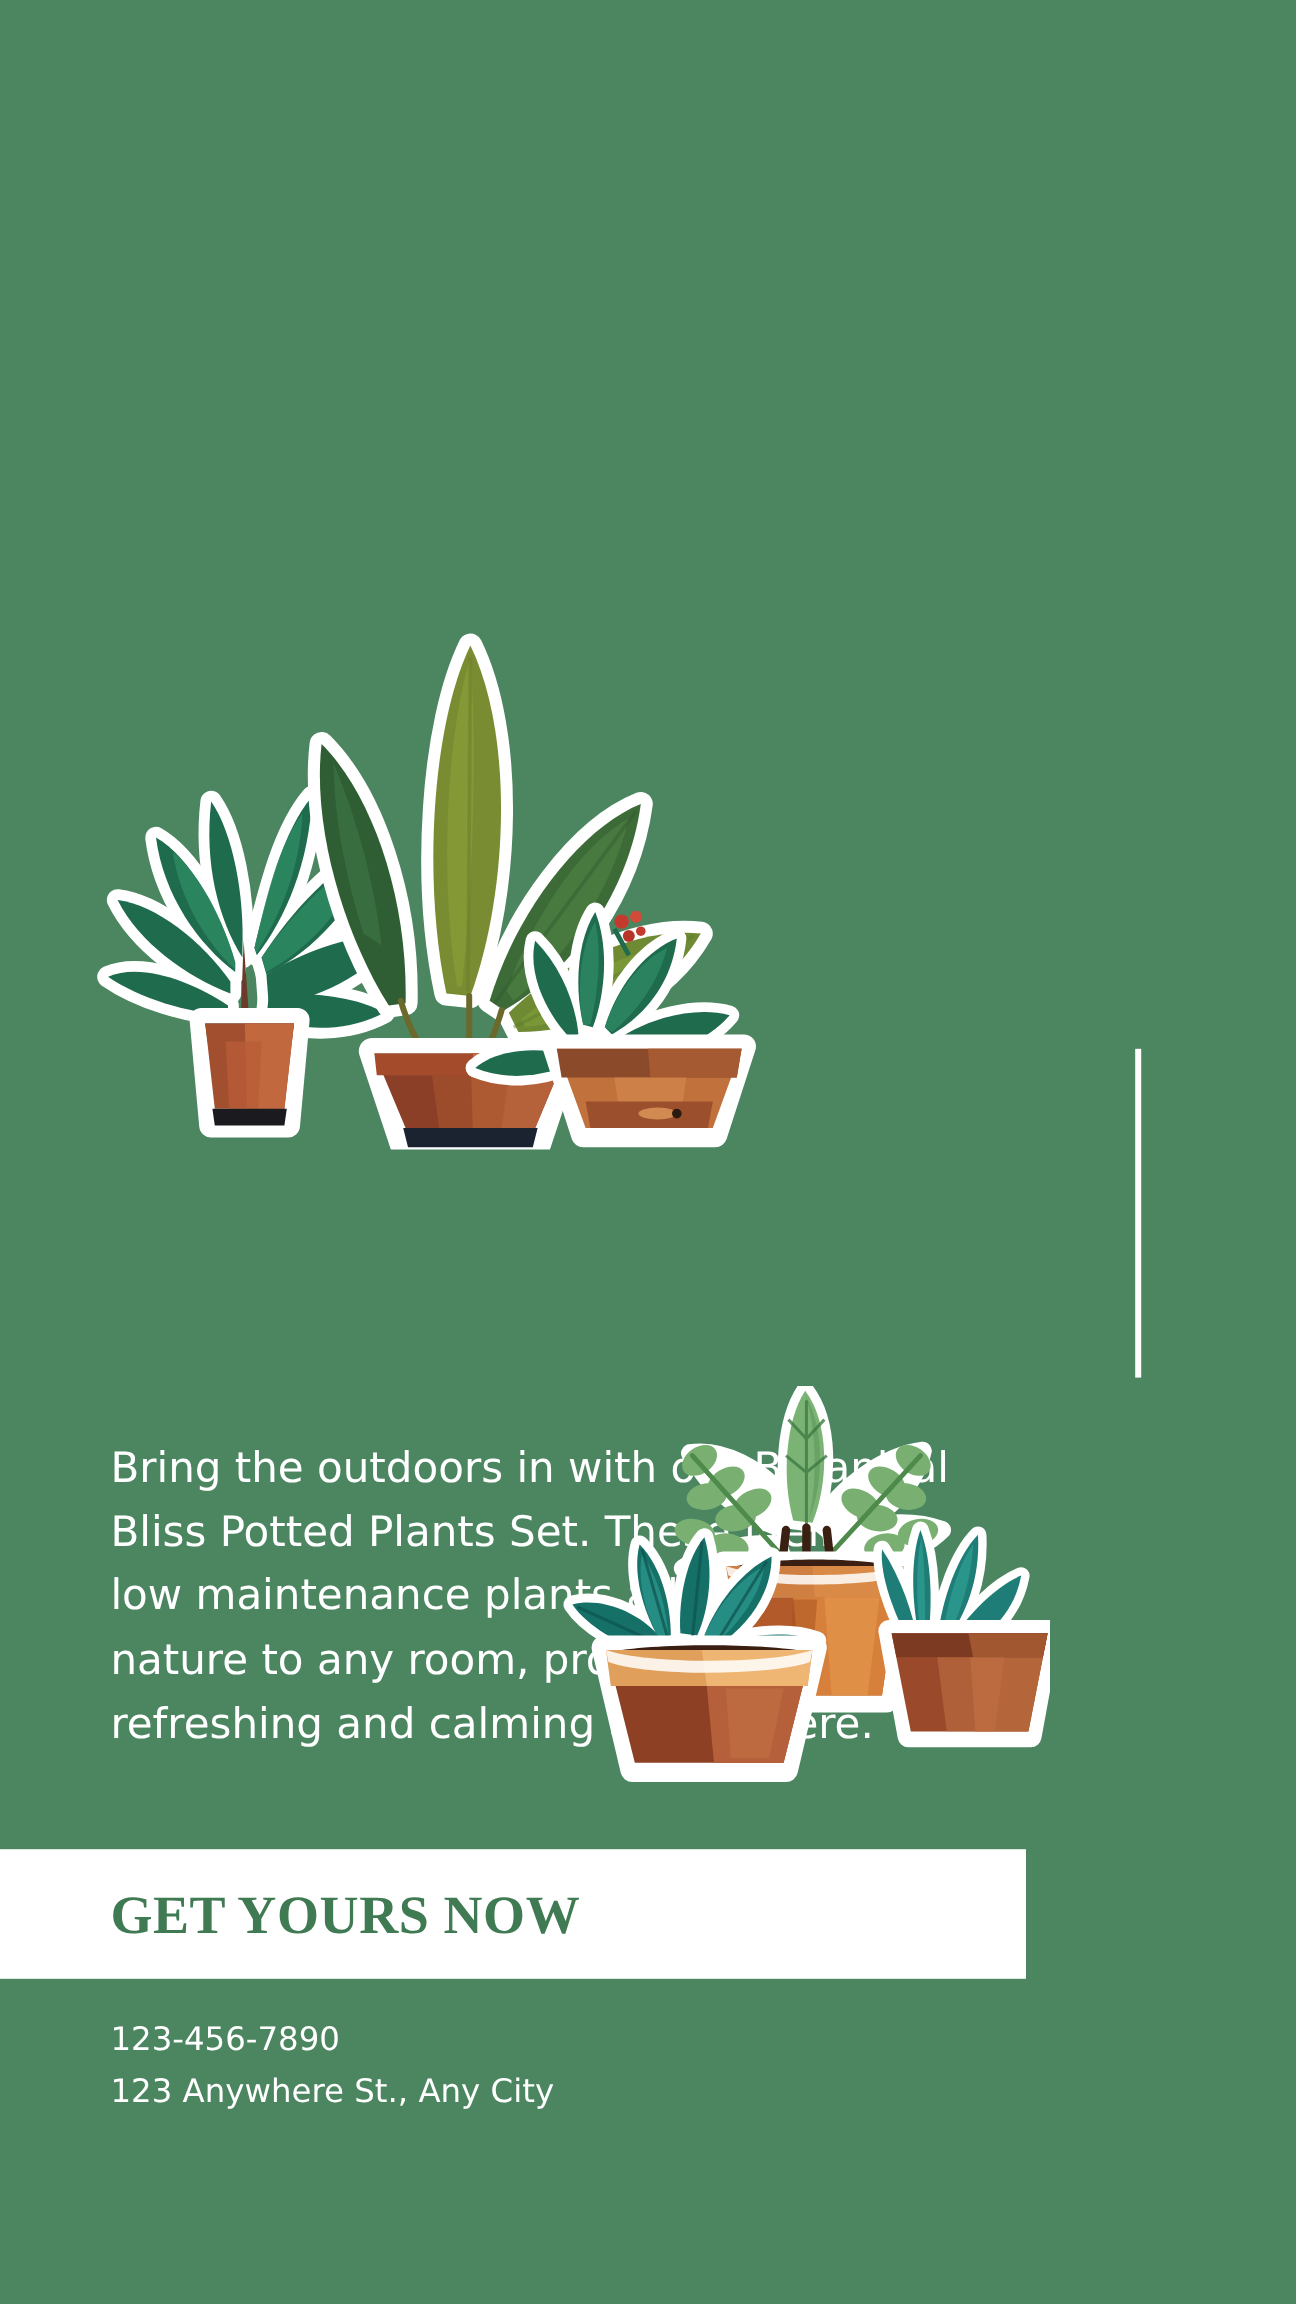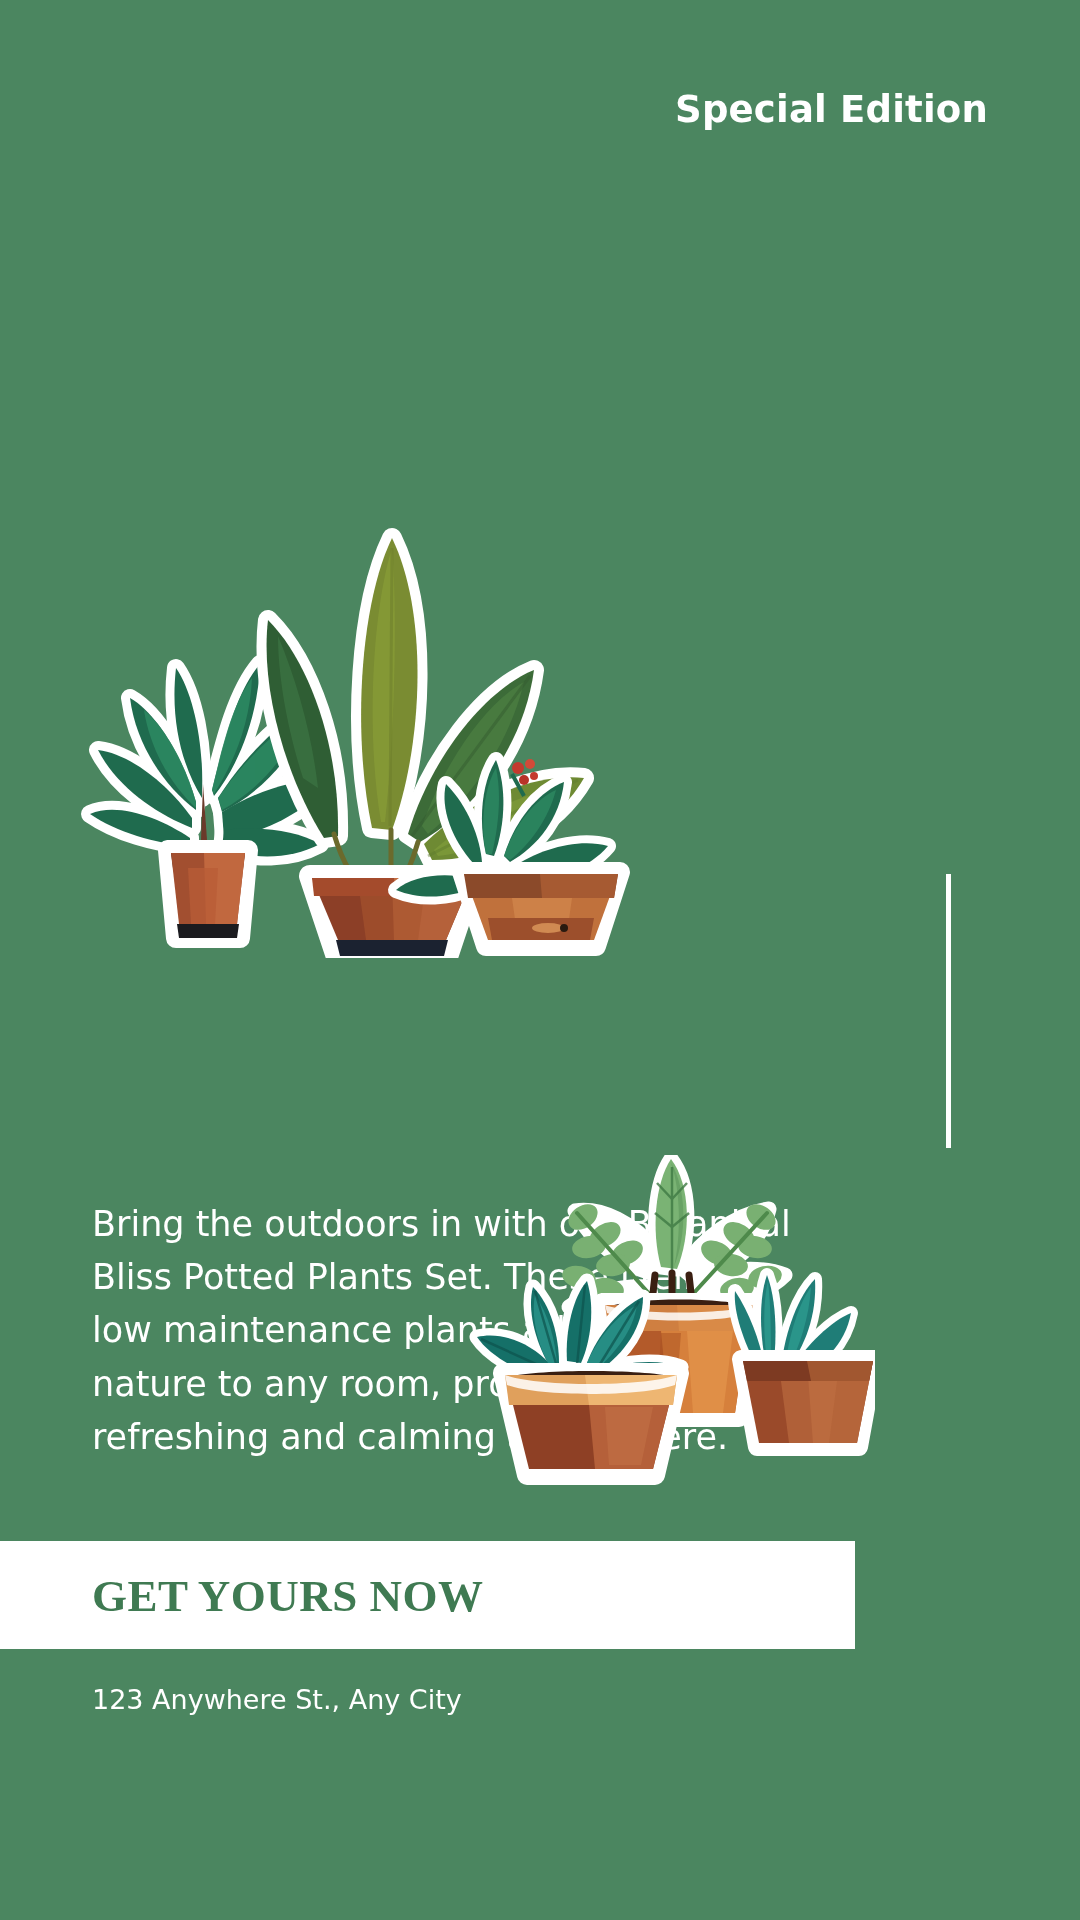--- a/index.html
+++ b/index.html
@@ -201,21 +201,20 @@
         <path d="M392 476 L546 476 L542 500 L396 500 Z" fill="#8b4a2a"></path>
         <path d="M468 476 L546 476 L542 500 L470 500 Z" fill="#a65a32"></path>
         <path d="M440 500 L500 500 L494 542 L446 542 Z" fill="#d48a4e" opacity=".65"></path>
         <path d="M416 520 L522 520 L518 542 L420 542 Z" fill="#9c4f2c"></path>
         <ellipse cx="476" cy="530" rx="16" ry="5" fill="#d08a52"></ellipse>
         <circle cx="492" cy="530" r="4" fill="#2a1a10"></circle>
       </g>
     </svg>
   </div>
 
-  <div class="eyebrow">Special Edition</div>
 
   <div class="headline">
   </div>
 
   <div class="vrule"></div>
 
   <p class="body-copy">Bring the outdoors in with our Botanical Bliss Potted Plants Set. These lifelike, low maintenance plants add a touch of nature to any room, providing a refreshing and calming atmosphere.</p>
 
   <div class="art" id="art-bottom">
     <svg viewBox="0 0 420 340" xmlns="http://www.w3.org/2000/svg">
@@ -353,16 +352,17 @@
         <path d="M150 252 L198 252 L186 310 L154 310 Z" fill="#c06f44" opacity=".7"></path>
       </g>
 
     </svg>
   </div>
 
   <div class="cta-band"></div>
   <div class="cta-label">GET YOURS NOW</div>
 
   <div class="contact">
+    <div>123-456-7890</div>
     <div>123 Anywhere St., Any City</div>
   </div>
 
 </div>
 
 </body></html>

